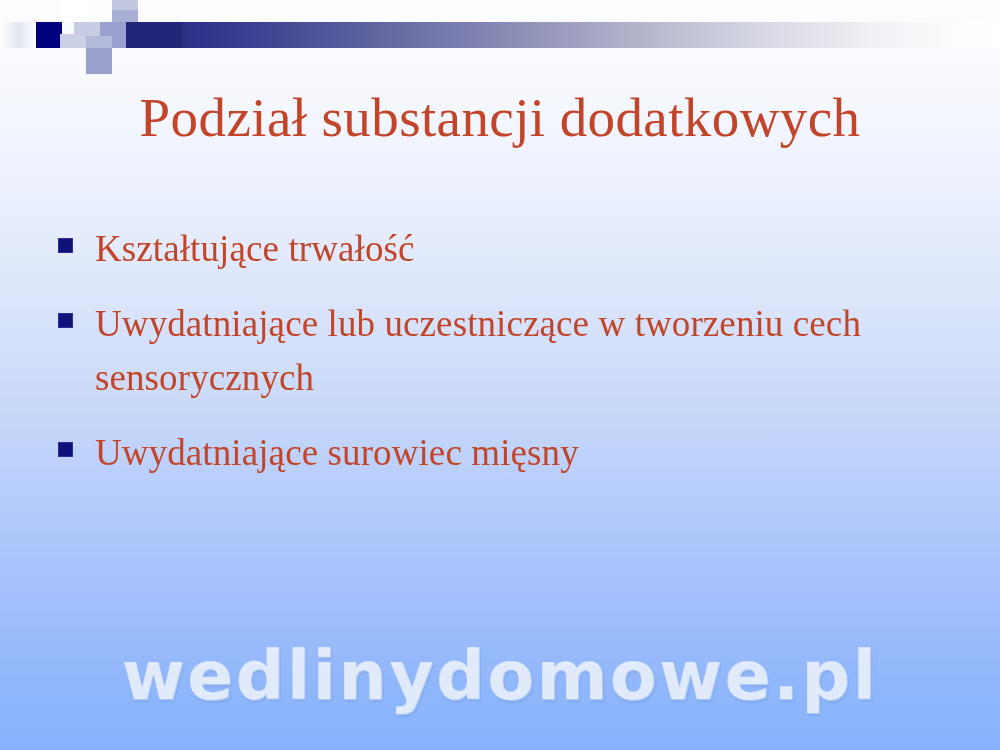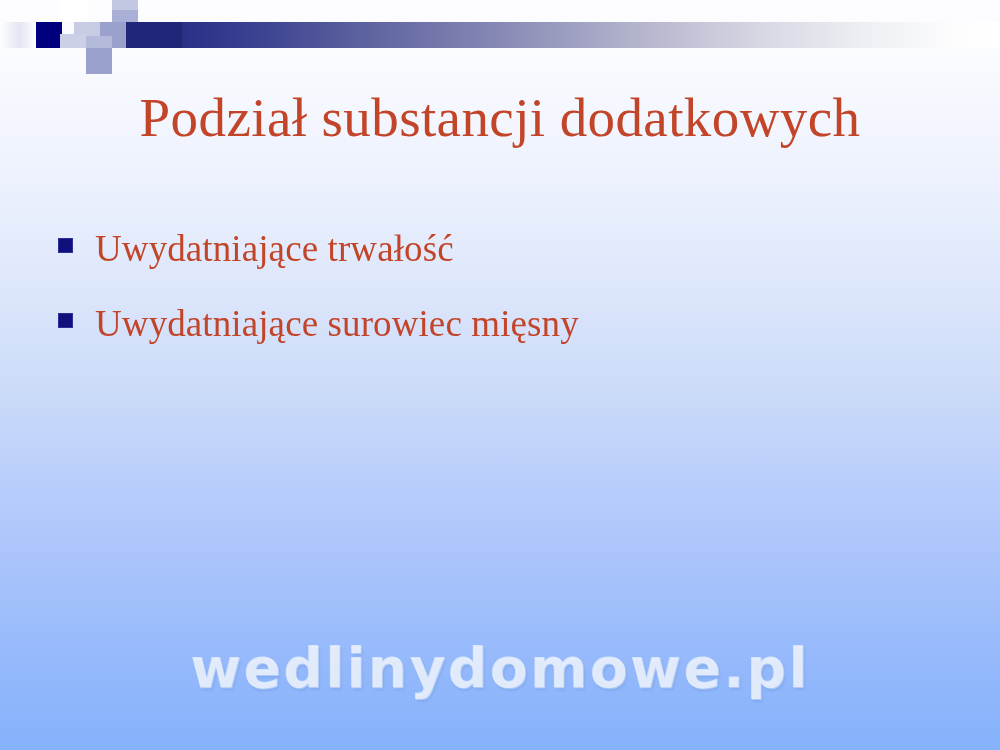--- a/index.html
+++ b/index.html
@@ -124,21 +124,21 @@
   }
 
   
   .watermark {
     position: absolute;
     left: 0;
     top: 636px;
     width: 1000px;
     text-align: center;
     font-family: "DejaVu Sans", "Liberation Sans", sans-serif;
-    font-size: 55px;
+    font-size: 68px;
     font-weight: 700;
     letter-spacing: 2.5px;
     color: rgba(255, 255, 255, 0.62);
     text-shadow:
        1px 1px 0 rgba(255, 255, 255, 0.35),
        2px 3px 2px rgba(80, 120, 190, 0.18);
     user-select: none;
     white-space: nowrap;
   }
 </style>
@@ -177,24 +177,28 @@
   </div>
 
   <div class="title-wrap">
     <h1 class="slide-title">Podział substancji dodatkowych</h1>
   </div>
 
   <ul class="body-list">
 
     <li class="bullet-row">
       <span class="bullet-marker"></span>
-      <span class="bullet-text">Uwydatniające trwałość</span>
+      <span class="bullet-text">Kształtujące trwałość</span>
     </li>
 
 
+    <li class="bullet-row">
+      <span class="bullet-marker"></span>
+      <span class="bullet-text">Uwydatniające lub uczestniczące w tworzeniu cech sensorycznych</span>
+    </li>
 
     <li class="bullet-row">
       <span class="bullet-marker"></span>
       <span class="bullet-text">Uwydatniające surowiec mięsny</span>
     </li>
 
   </ul>
 
   <div class="watermark">wedlinydomowe.pl</div>
 

